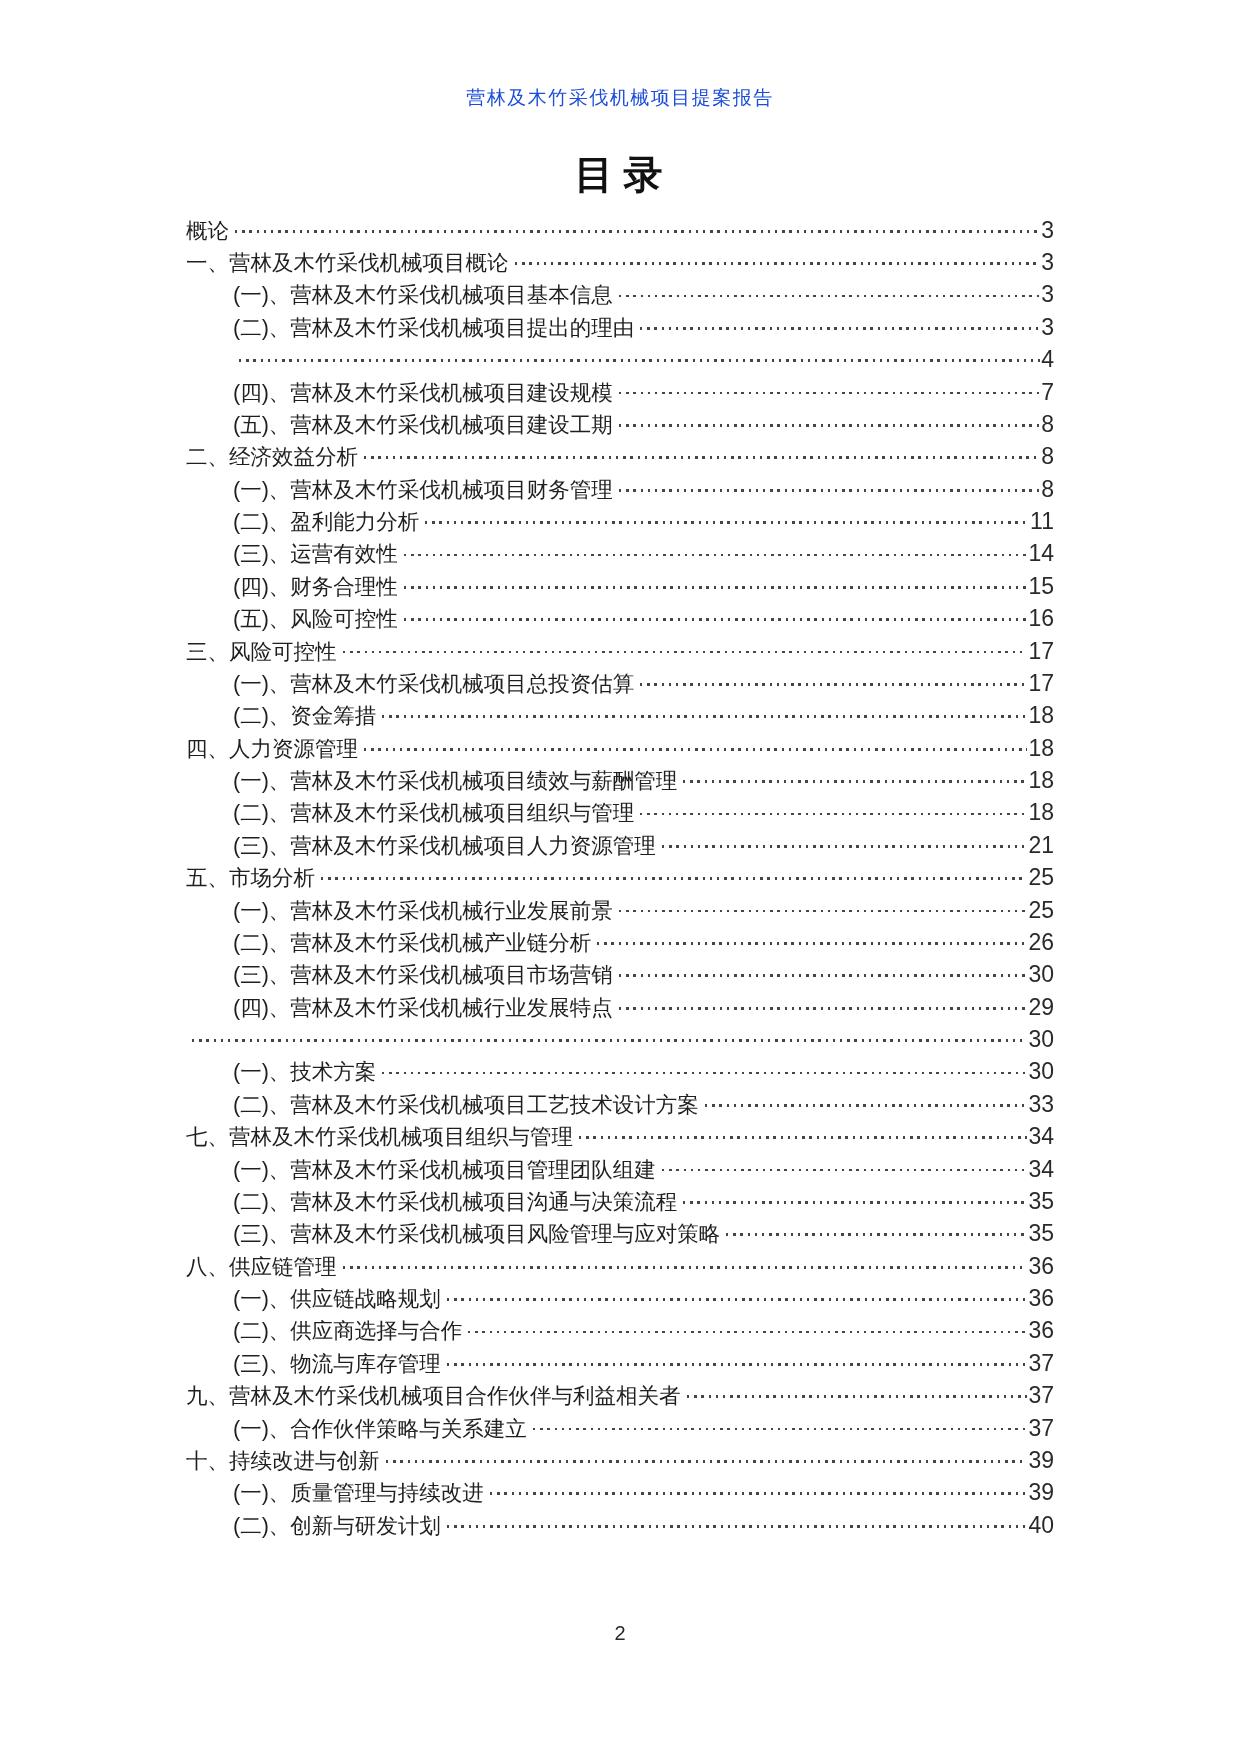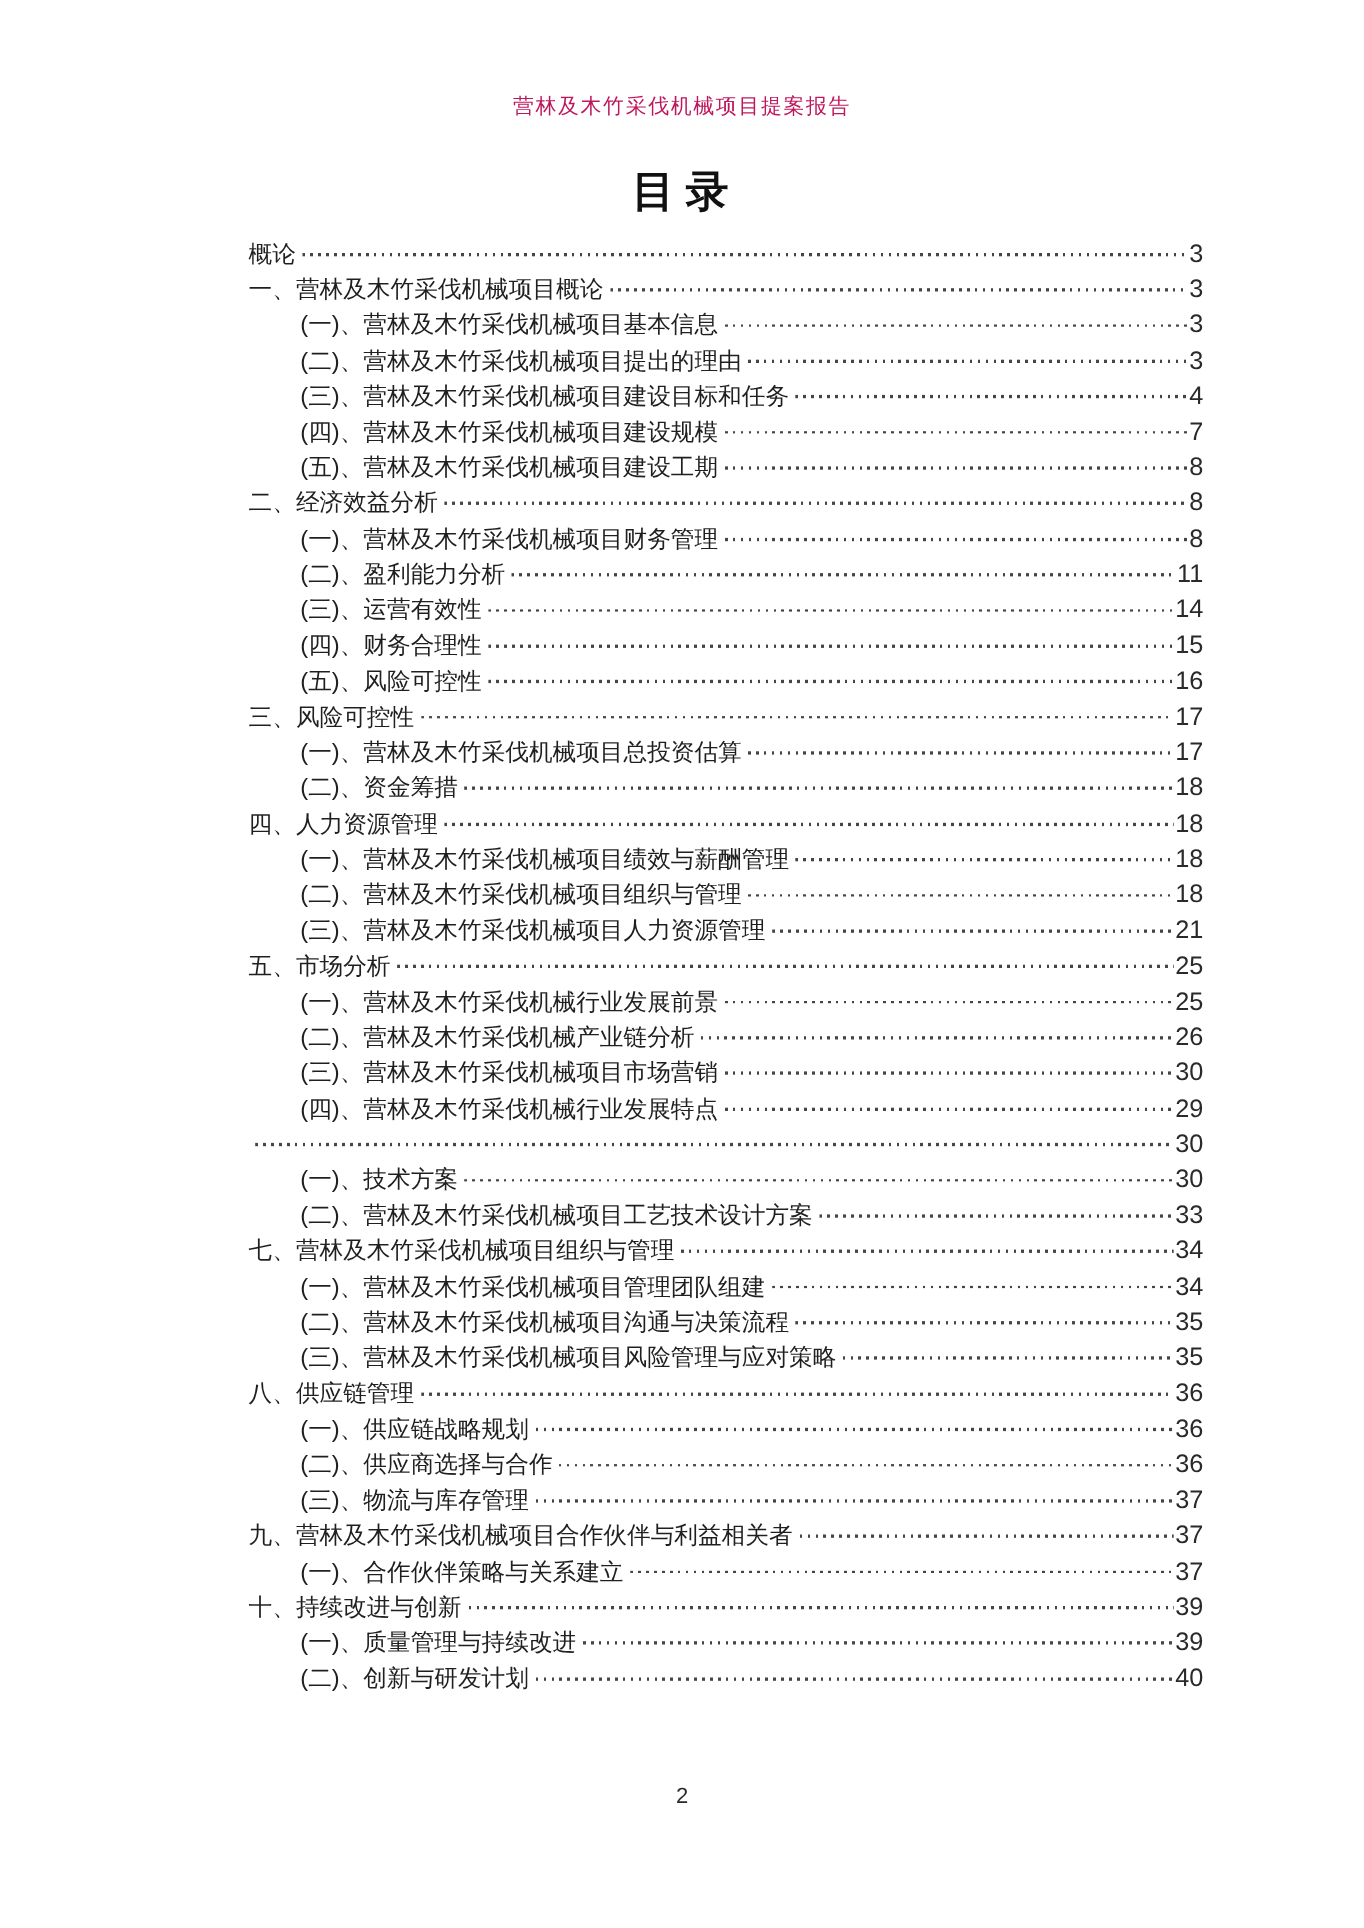--- a/index.html
+++ b/index.html
@@ -18,21 +18,21 @@
   }
   .doc-header {
     position: absolute;
     top: 88px;
     left: 0;
     right: 0;
     text-align: center;
     font-family: "Liberation Serif", "DejaVu Serif", serif;
     font-size: 19px;
     letter-spacing: 1.5px;
-    color: #be185d;
+    color: #1d4ed8;
     line-height: 1.1;
   }
   .doc-title {
     position: absolute;
     top: 153px;
     left: 0;
     right: 0;
     margin: 0;
     text-align: center;
     font-family: "Liberation Serif", "DejaVu Serif", serif;
@@ -41,21 +41,20 @@
     letter-spacing: 10px;
     padding-left: 7px;
     color: #111111;
     line-height: 1.15;
   }
   .toc-list {
     position: absolute;
     top: 214px;
     left: 186px;
     width: 868px;
-    margin-left: 40px;
   }
   .toc-row {
     display: flex;
     align-items: center;
     height: 32.38px;
     font-size: 21.5px;
     color: #1f1f1f;
     white-space: nowrap;
   }
   .toc-row.level-1 {
@@ -116,21 +115,20 @@
     <span class="toc-entry-label">(一)、营林及木竹采伐机械项目基本信息</span>
     <span class="toc-dots"></span>
     <span class="toc-page">3</span>
   </div>
       <div class="toc-row level-1">
     <span class="toc-entry-label">(二)、营林及木竹采伐机械项目提出的理由</span>
     <span class="toc-dots"></span>
     <span class="toc-page">3</span>
   </div>
       <div class="toc-row level-1">
-    <span class="toc-entry-label">(三)、营林及木竹采伐机械项目建设目标和任务</span>
     <span class="toc-dots"></span>
     <span class="toc-page">4</span>
   </div>
       <div class="toc-row level-1">
     <span class="toc-entry-label">(四)、营林及木竹采伐机械项目建设规模</span>
     <span class="toc-dots"></span>
     <span class="toc-page">7</span>
   </div>
       <div class="toc-row level-1">
     <span class="toc-entry-label">(五)、营林及木竹采伐机械项目建设工期</span>

